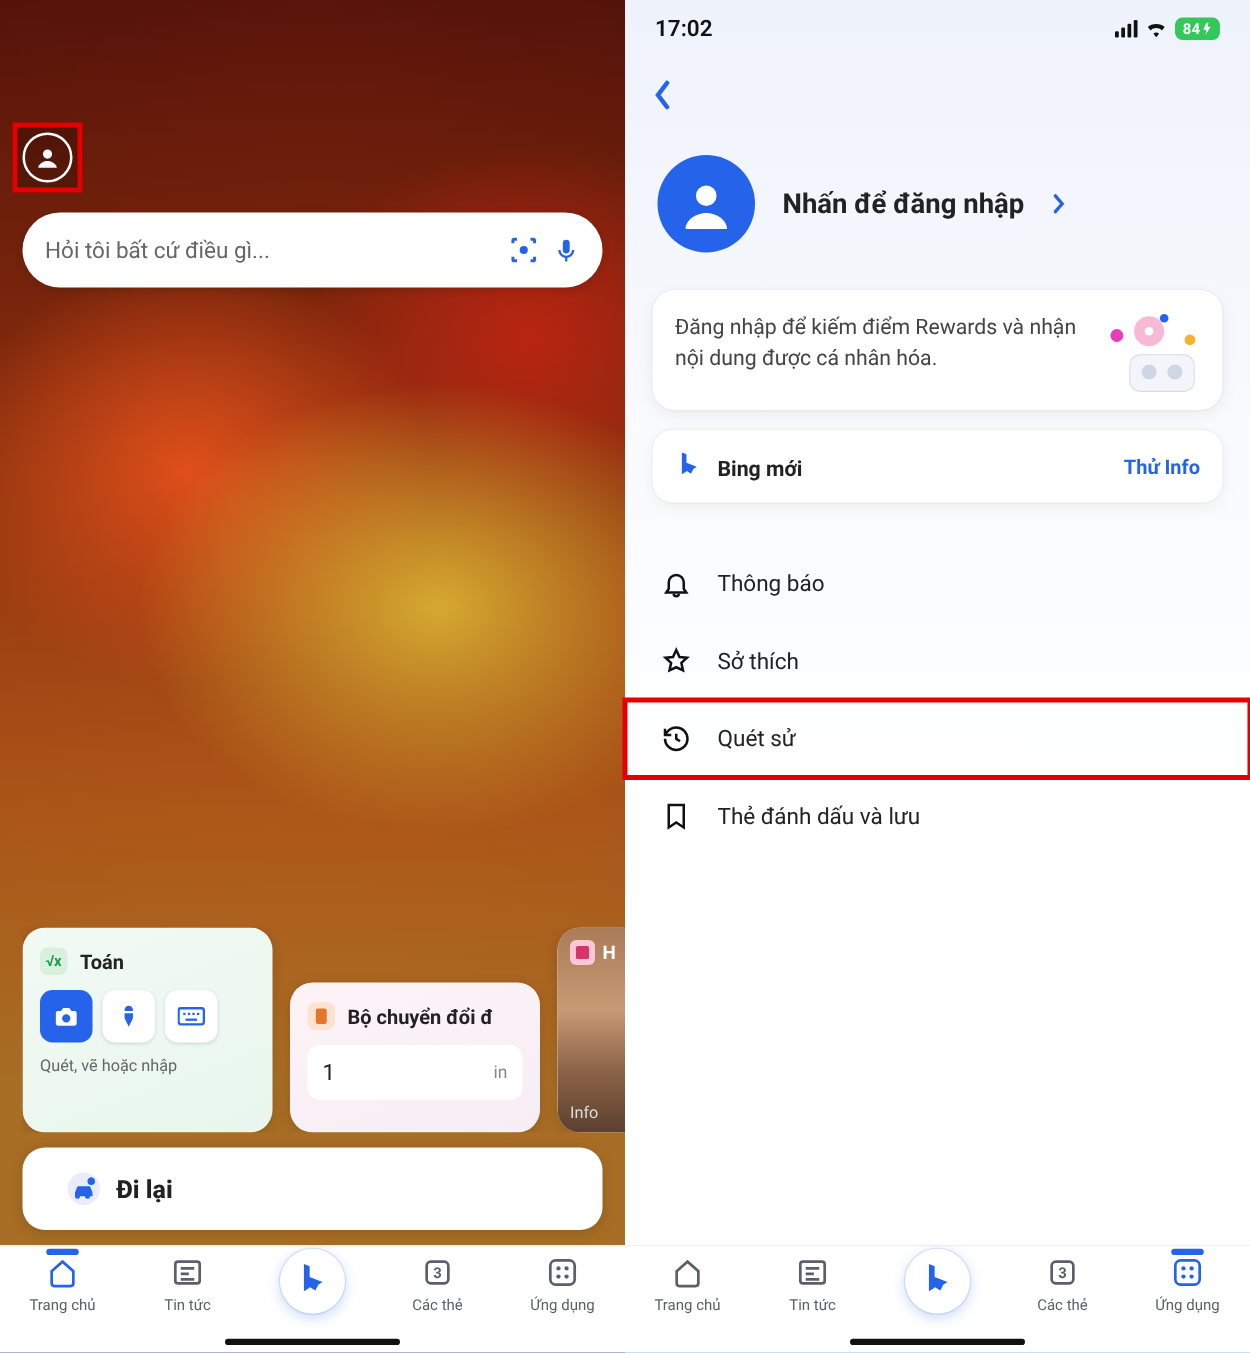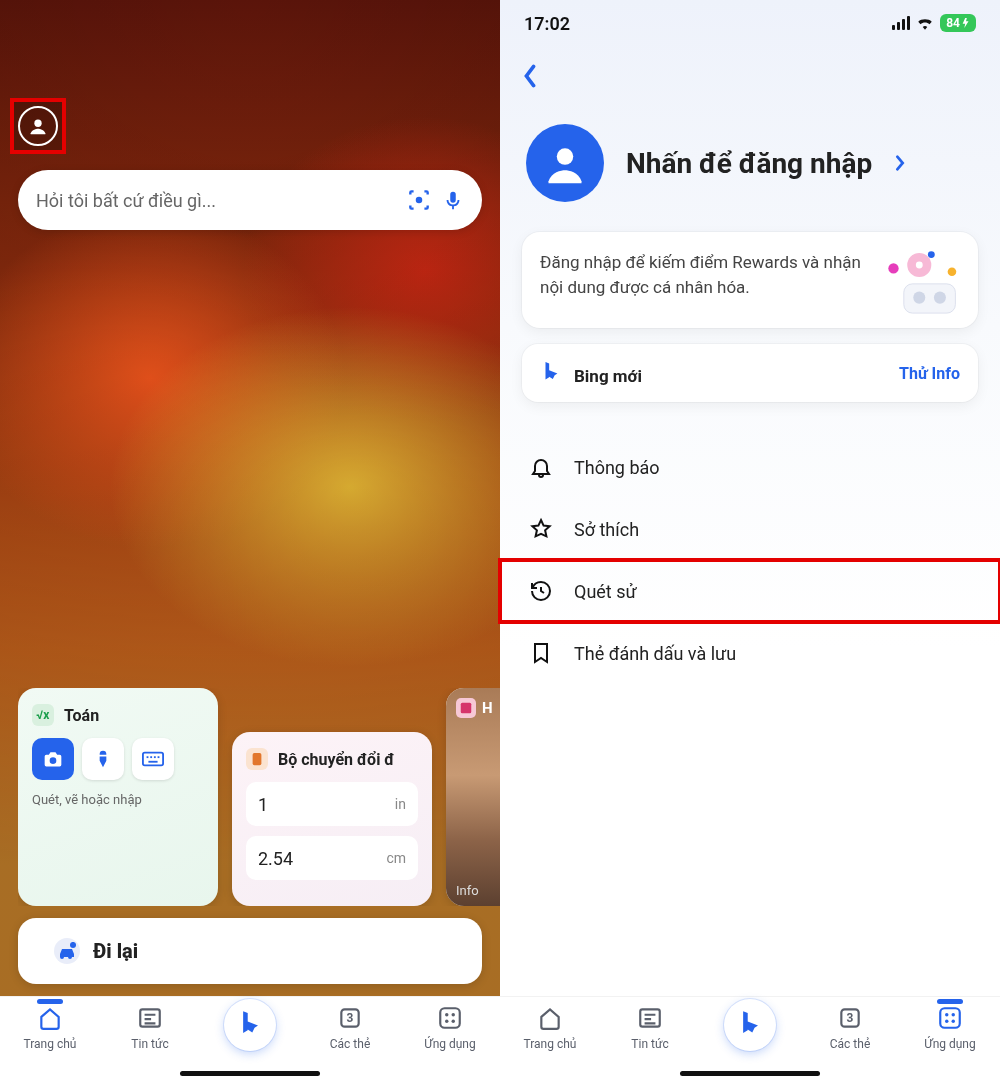--- a/index.html
+++ b/index.html
@@ -118,21 +118,21 @@
   }
   .home-ind { position:absolute; bottom:6px; left:50%; transform:translateX(-50%); width:140px; height:5px; background:#111; border-radius:3px;}
   .pane-right .home-ind { background:#111; }
 
   
   .right-content { padding: 0 22px; position:relative; flex:1; }
   .back-row { height:40px; display:flex; align-items:center; margin-top:10px;}
   .back-chevron { color:#2563eb; }
   .signin-row { display:flex; align-items:center; gap:22px; margin-top:28px; padding:0 4px;}
   .avatar-big { width:78px; height:78px; border-radius:50%; background:#2563eb; display:flex; align-items:center; justify-content:center; color:#fff;}
-  .signin-text { font-size:28px; font-weight:700; color:#222; }
+  .signin-text { font-size:22px; font-weight:700; color:#222; }
   .chev-right { color:#2563eb; font-size:22px; font-weight:700; }
 
   .promo-card {
     margin-top:30px; background:#fff; border-radius:18px; padding:18px 110px 18px 18px;
     box-shadow:0 0 0 1px rgba(0,0,0,0.03), 0 4px 14px rgba(0,0,0,0.06);
     position:relative; min-height:96px;
   }
   .promo-text { color:#444; font-size:17px; line-height:1.45; }
   .promo-art { position:absolute; right:14px; top:14px; width:86px; height:74px; }
 
@@ -243,24 +243,20 @@
             <svg width="14" height="14" viewBox="0 0 16 16">
                 <rect x="3" y="1" width="10" height="14" rx="2" fill="#e2762b"></rect>
               </svg>
           </span>
           <span class="card-title">Bộ chuyển đổi đ</span>
         </div>
         <div class="conv-field">
           <span class="conv-val">1</span>
           <span class="conv-unit">in</span>
         </div>
-        <div class="conv-field">
-          <span class="conv-val">2.54</span>
-          <span class="conv-unit">cm</span>
-        </div>
       </div>
 
       <div class="card card-img">
         <div class="card-img-inner"></div>
         <div class="hdr">
           <span class="mini-icon" style="background:#f7c8d6;color:#d6346b;width:20px;height:20px;border-radius:5px">
             <svg width="12" height="12" viewBox="0 0 16 16">
                 <rect x="1" y="1" width="14" height="14" rx="2" fill="#d6346b"></rect>
               </svg>
           </span>

